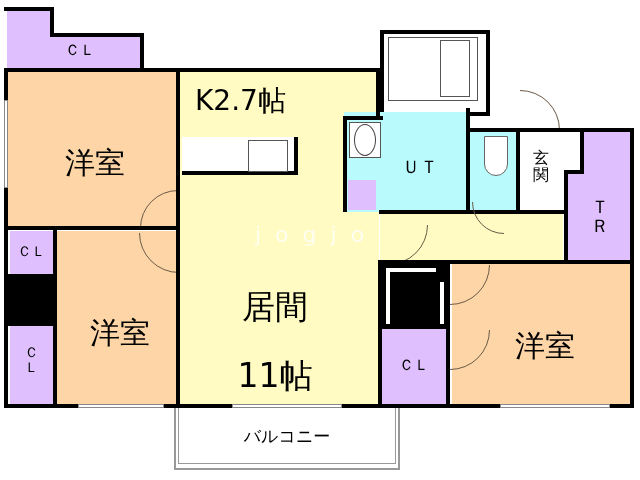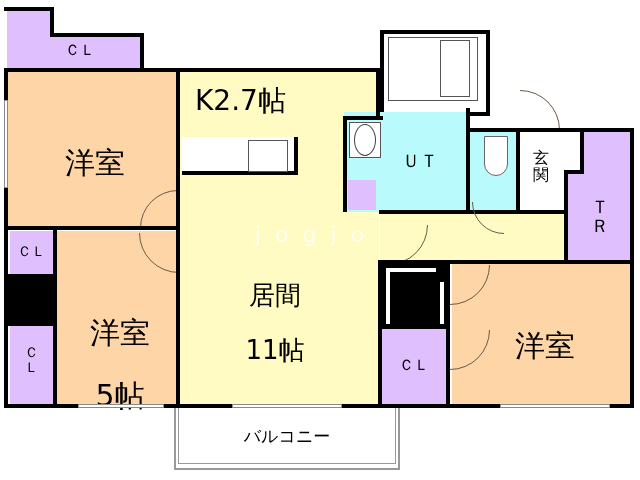--- a/index.html
+++ b/index.html
@@ -39,45 +39,44 @@
 <div class="room" style="left:10px;top:231px;width:43px;height:43px;background:#dfbffd;"></div>
 <div class="lbl" style="left:10px;top:244px;width:43px;font-size:14px;">ＣＬ</div>
 <div class="room" style="left:7px;top:274px;width:48px;height:52px;background:#000;"></div>
 <div class="room" style="left:10px;top:326px;width:43px;height:80px;background:#dfbffd;"></div>
 <div class="lbl" style="left:10px;top:345px;width:43px;font-size:14px;">Ｃ
 Ｌ</div>
 
 <div class="room" style="left:57px;top:231px;width:122px;height:175px;background:#fdd5a6;"></div>
 <div class="lbl" style="left:70px;top:285px;width:100px;font-size:30px;">
   <span>洋室</span><br>
-  <span>5帖</span>
 </div>
 <div class="door-arc" style="left:139px;top:193px;width:80px;height:80px;border-radius:50%;clip-path:inset(40px 40px 0 0);"></div>
 
 <div class="room" style="left:179px;top:71px;width:200px;height:333px;background:#fffbc3;"></div>
 <div class="lbl" style="left:195px;top:86px;width:140px;font-size:28px;text-align:left;">K2.7帖</div>
 <div class="fixture" style="left:182px;top:137px;width:116px;height:38px;border:none;background:#fff;border-right:4px solid #000;border-bottom:4px solid #000;"></div>
 <div class="fixture" style="left:248px;top:140px;width:40px;height:32px;"></div>
-<div class="lbl" style="left:220px;top:255px;width:110px;font-size:26px;">
+<div class="lbl" style="left:220px;top:255px;width:110px;font-size:33px;">
   <span>居間</span><br>
   <span>11帖</span>
 </div>
 <div class="watermark" style="left:255px;top:222px;">jogjog</div>
 
 <div class="room" style="left:380px;top:30px;width:102px;height:78px;background:#fff;border:4px solid #000;"></div>
 <div class="fixture" style="left:388px;top:37px;width:90px;height:64px;"></div>
 <div class="fixture" style="left:440px;top:40px;width:30px;height:57px;"></div>
 
 <div class="room" style="left:344px;top:112px;width:124px;height:100px;background:#b9fbfd;"></div>
 <div class="wall" style="left:343px;top:116px;width:40px;height:4px;"></div>
 <div class="wall" style="left:343px;top:116px;width:4px;height:96px;"></div>
 <div class="fixture" style="left:349px;top:122px;width:32px;height:36px;border-radius:0;"></div>
 <div class="abs" style="left:354px;top:124px;width:22px;height:32px;border:1px solid #444;border-radius:50%;"></div>
 <div class="room" style="left:348px;top:180px;width:28px;height:30px;background:#dfbffd;"></div>
-<div class="lbl" style="left:395px;top:152px;width:50px;font-size:18px;">ＵＴ</div>
+<div class="lbl" style="left:395px;top:158px;width:50px;font-size:18px;">ＵＴ</div>
 <div class="wall" style="left:466px;top:108px;width:4px;height:104px;"></div>
 
 <div class="room" style="left:470px;top:132px;width:46px;height:80px;background:#b9fbfd;"></div>
 <div class="abs" style="left:484px;top:136px;width:24px;height:40px;background:#fff;border:1px solid #666;border-radius:0 0 12px 12px;"></div>
 <div class="wall" style="left:470px;top:128px;width:50px;height:4px;"></div>
 <div class="wall" style="left:516px;top:128px;width:4px;height:84px;"></div>
 
 <div class="room" style="left:520px;top:132px;width:60px;height:78px;background:#fff;"></div>
 <div class="lbl" style="left:528px;top:150px;width:26px;font-size:16px;">玄
 関</div>

